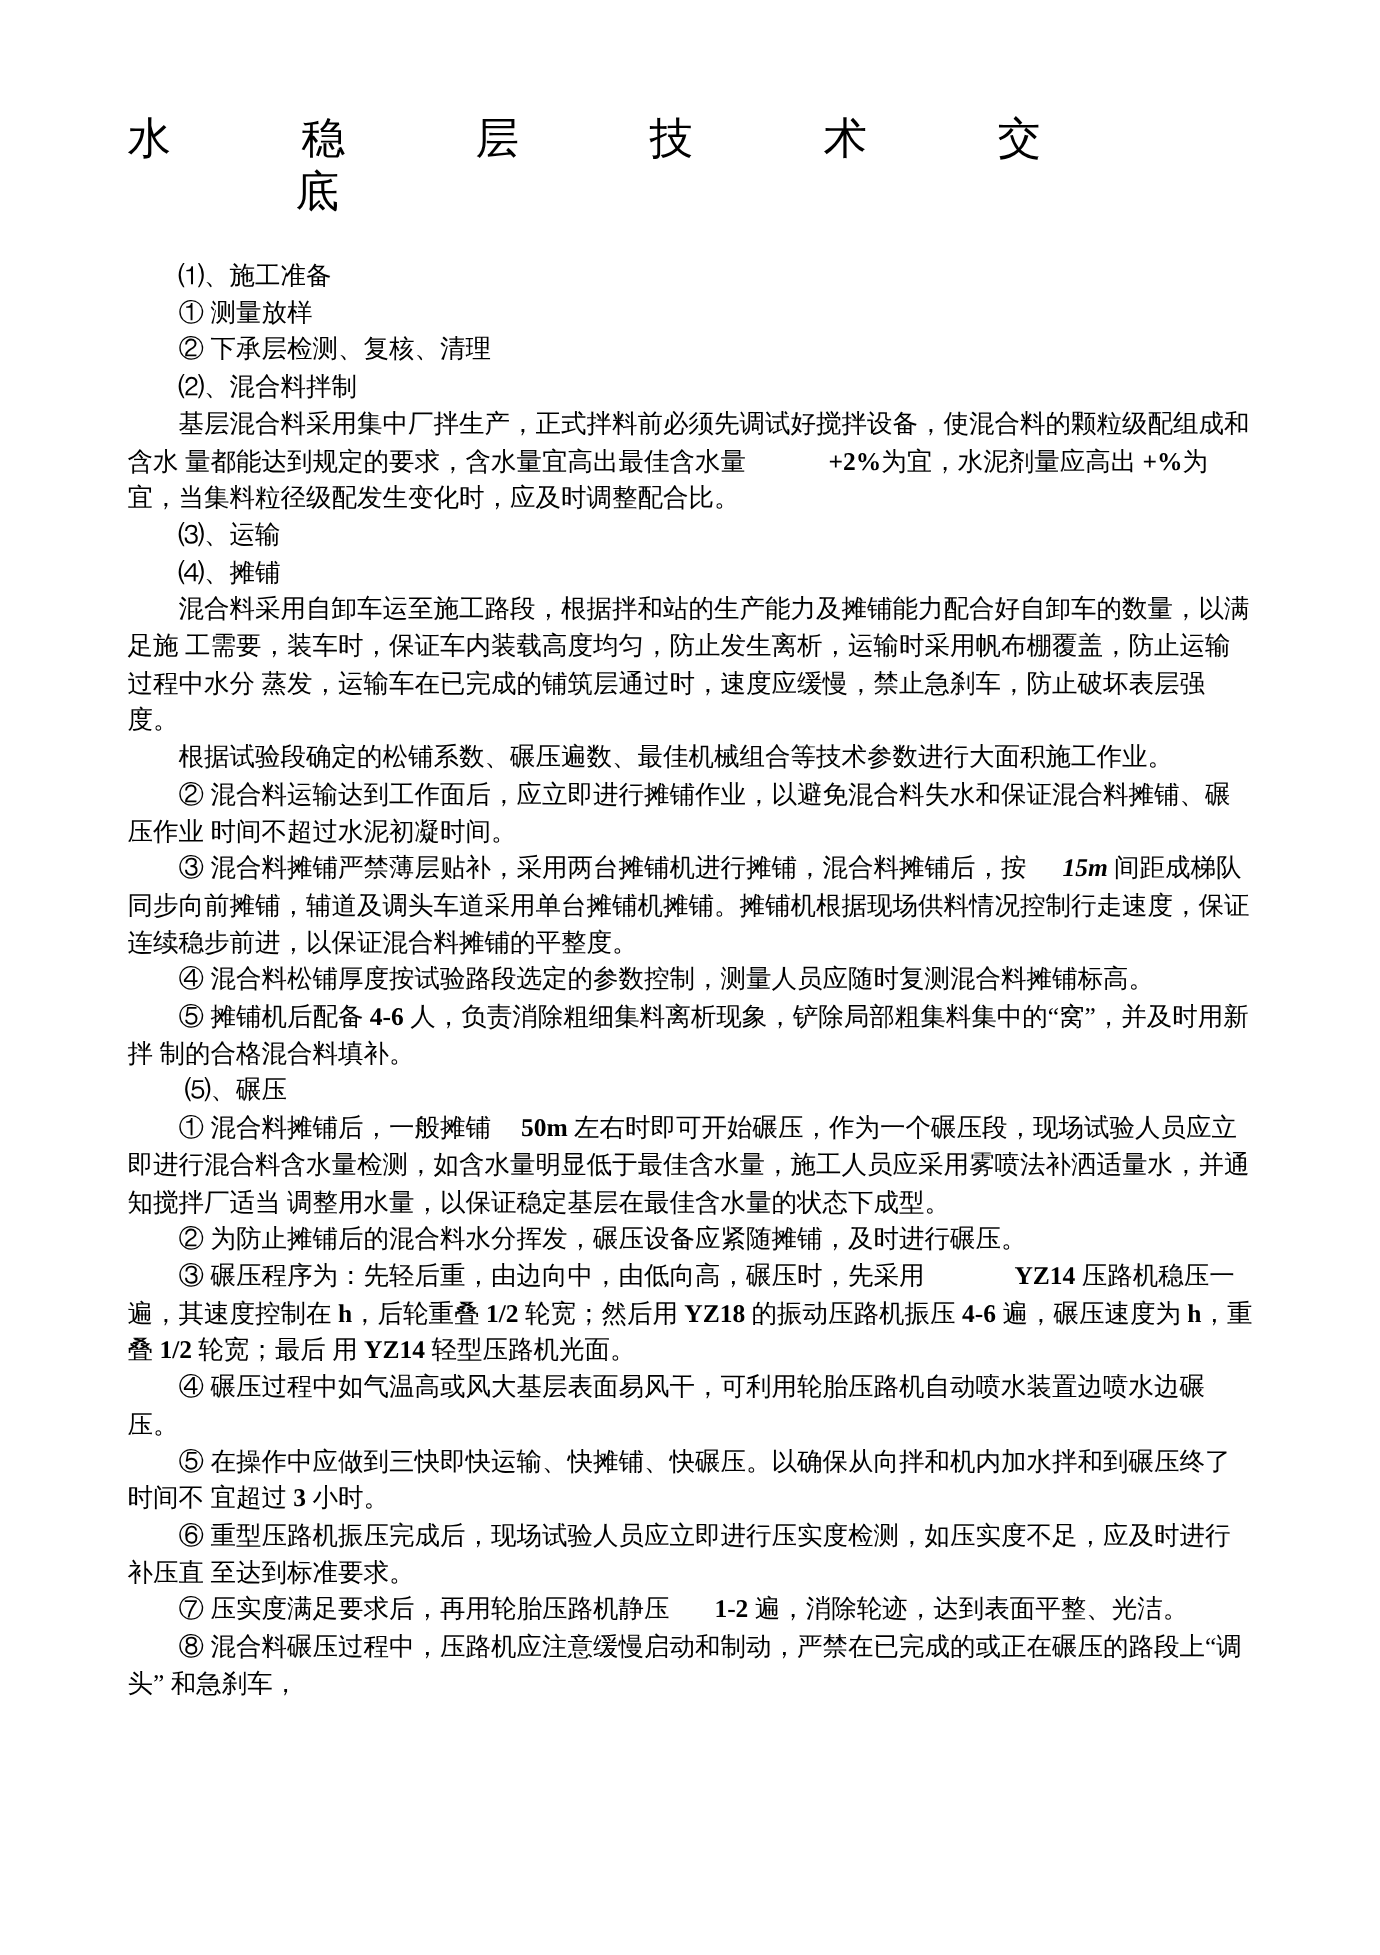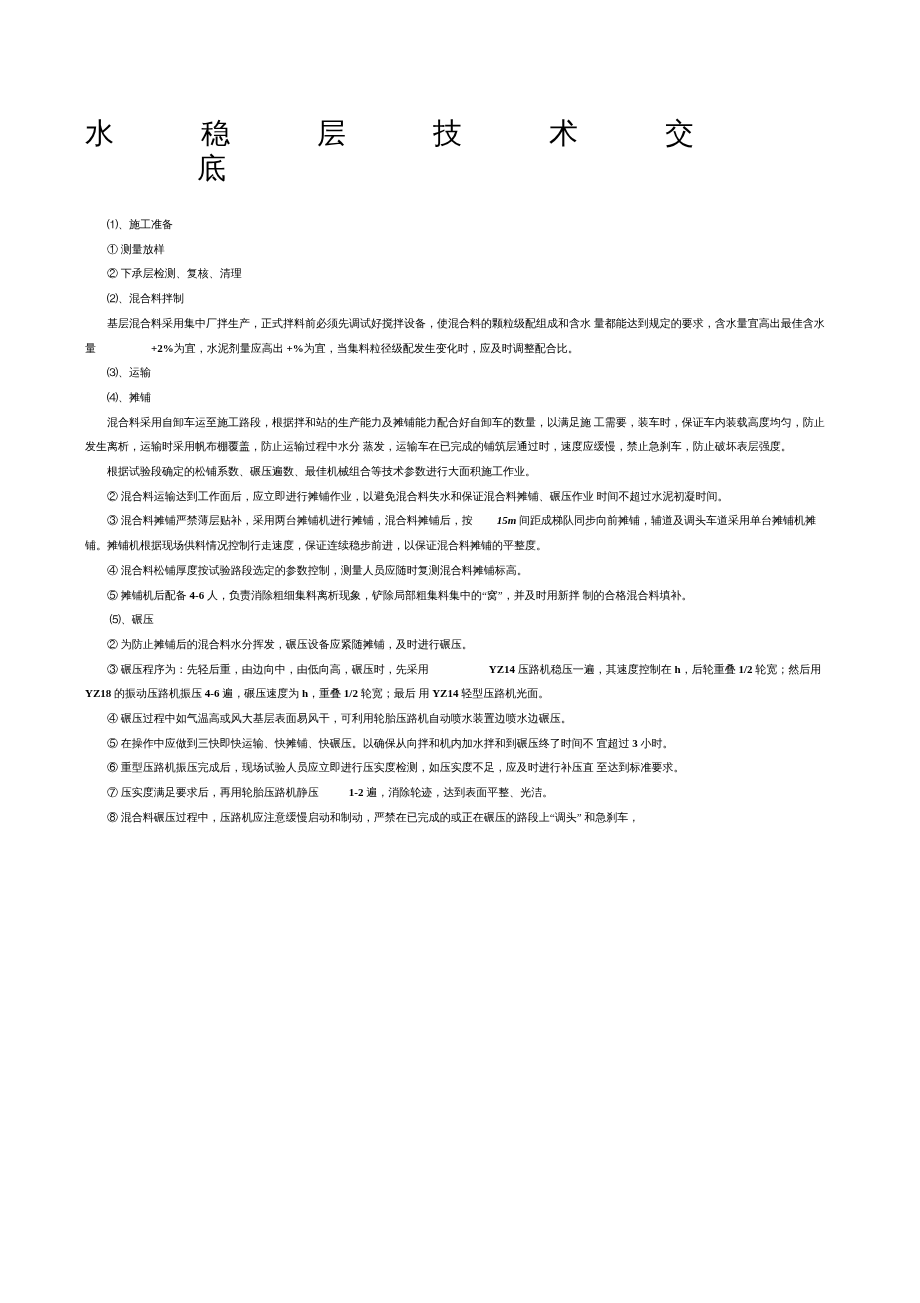--- a/index.html
+++ b/index.html
@@ -11,40 +11,40 @@
     width: 920px;
     height: 1303px;
     overflow: hidden;
     font-family: "Liberation Serif", "DejaVu Serif", serif;
     color: #000000;
   }
   .page {
     box-sizing: border-box;
     width: 920px;
     height: 1303px;
-    padding: 116px 85px 0 85px;
+    padding: 76px 85px 0 85px;
     background: #ffffff;
   }
   .doc-title {
     font-size: 29px;
     font-weight: normal;
     margin: 0 0 26px 0;
   }
   .title-line1 {
     letter-spacing: 87px;
     white-space: nowrap;
     line-height: 35px;
   }
   .title-line2 {
     margin-left: 112px;
     line-height: 35px;
   }
   .doc-body {
     width: 750px;
-    font-size: 11px;
+    font-size: 17px;
     line-height: 24.7px;
   }
   .para {
     margin: 0;
     text-indent: 2em;
     white-space: pre-wrap;
     word-break: normal;
   }
   .para .bold {
     font-weight: bold;
@@ -66,20 +66,21 @@
       <div class="para"><span>基层混合料采用集中厂拌生产，正式拌料前必须先调试好搅拌设备，使混合料的颗粒级配组成和含水 量都能达到规定的要求，含水量宜高出最佳含水量</span><span class="bold" style="padding-left: 55px;">+2%</span><span>为宜，水泥剂量应高出 </span><span class="bold">+%</span><span>为宜，当集料粒径级配发生变化时，应及时调整配合比。</span></div>
       <div class="para"><span>⑶、运输</span></div>
       <div class="para"><span>⑷、摊铺</span></div>
       <div class="para"><span>混合料采用自卸车运至施工路段，根据拌和站的生产能力及摊铺能力配合好自卸车的数量，以满足施 工需要，装车时，保证车内装载高度均匀，防止发生离析，运输时采用帆布棚覆盖，防止运输过程中水分 蒸发，运输车在已完成的铺筑层通过时，速度应缓慢，禁止急刹车，防止破坏表层强度。</span></div>
       <div class="para"><span>根据试验段确定的松铺系数、碾压遍数、最佳机械组合等技术参数进行大面积施工作业。</span></div>
       <div class="para"><span>② 混合料运输达到工作面后，应立即进行摊铺作业，以避免混合料失水和保证混合料摊铺、碾压作业 时间不超过水泥初凝时间。</span></div>
       <div class="para"><span>③ 混合料摊铺严禁薄层贴补，采用两台摊铺机进行摊铺，混合料摊铺后，按</span><span class="bold" style="padding-left: 24px; font-style: italic;">15m</span><span> 间距成梯队同步向前摊铺，辅道及调头车道采用单台摊铺机摊铺。摊铺机根据现场供料情况控制行走速度，保证连续稳步前进，以保证混合料摊铺的平整度。</span></div>
       <div class="para"><span>④ 混合料松铺厚度按试验路段选定的参数控制，测量人员应随时复测混合料摊铺标高。</span></div>
       <div class="para"><span>⑤ 摊铺机后配备 </span><span class="bold">4-6</span><span> 人，负责消除粗细集料离析现象，铲除局部粗集料集中的“窝”，并及时用新拌 制的合格混合料填补。</span></div>
       <div class="para"><span> ⑸、碾压</span></div>
+      <div class="para"><span>① 混合料摊铺后，一般摊铺</span><span class="bold" style="padding-left: 20px;">50m</span><span> 左右时即可开始碾压，作为一个碾压段，现场试验人员应立即进行混合料含水量检测，如含水量明显低于最佳含水量，施工人员应采用雾喷法补洒适量水，并通知搅拌厂适当 调整用水量，以保证稳定基层在最佳含水量的状态下成型。</span></div>
       <div class="para"><span>② 为防止摊铺后的混合料水分挥发，碾压设备应紧随摊铺，及时进行碾压。</span></div>
       <div class="para"><span>③ 碾压程序为：先轻后重，由边向中，由低向高，碾压时，先采用</span><span class="bold" style="padding-left: 60px;">YZ14</span><span> 压路机稳压一遍，其速度控制在 </span><span class="bold">h</span><span>，后轮重叠 </span><span class="bold">1/2</span><span> 轮宽；然后用 </span><span class="bold">YZ18</span><span> 的振动压路机振压 </span><span class="bold">4-6</span><span> 遍，碾压速度为 </span><span class="bold">h</span><span>，重叠 </span><span class="bold">1/2</span><span> 轮宽；最后 用 </span><span class="bold">YZ14</span><span> 轻型压路机光面。</span></div>
       <div class="para"><span>④ 碾压过程中如气温高或风大基层表面易风干，可利用轮胎压路机自动喷水装置边喷水边碾压。</span></div>
       <div class="para"><span>⑤ 在操作中应做到三快即快运输、快摊铺、快碾压。以确保从向拌和机内加水拌和到碾压终了时间不 宜超过 </span><span class="bold">3</span><span> 小时。</span></div>
       <div class="para"><span>⑥ 重型压路机振压完成后，现场试验人员应立即进行压实度检测，如压实度不足，应及时进行补压直 至达到标准要求。</span></div>
       <div class="para"><span>⑦ 压实度满足要求后，再用轮胎压路机静压</span><span class="bold" style="padding-left: 30px;">1-2</span><span> 遍，消除轮迹，达到表面平整、光洁。</span></div>
       <div class="para"><span>⑧ 混合料碾压过程中，压路机应注意缓慢启动和制动，严禁在已完成的或正在碾压的路段上“调头” 和急刹车，</span></div>
     </div>
 </div>
 

